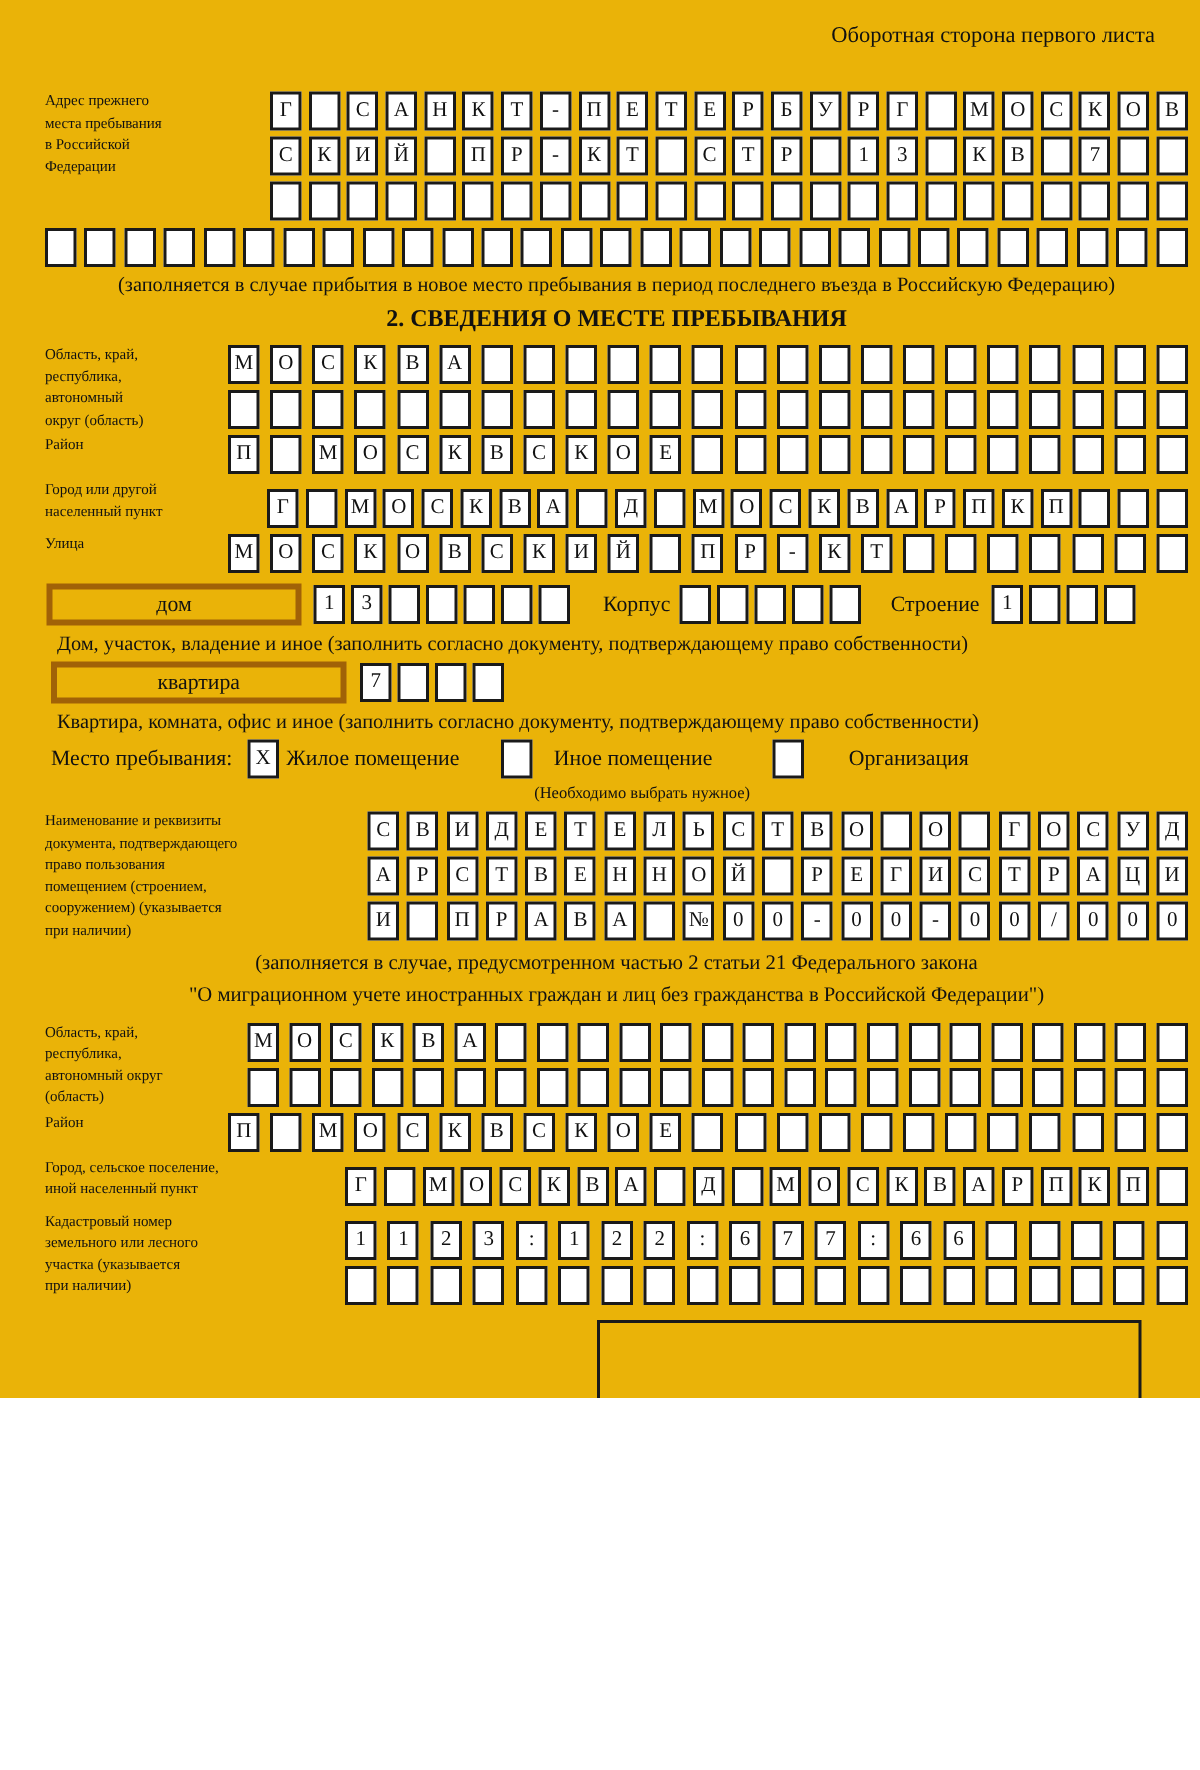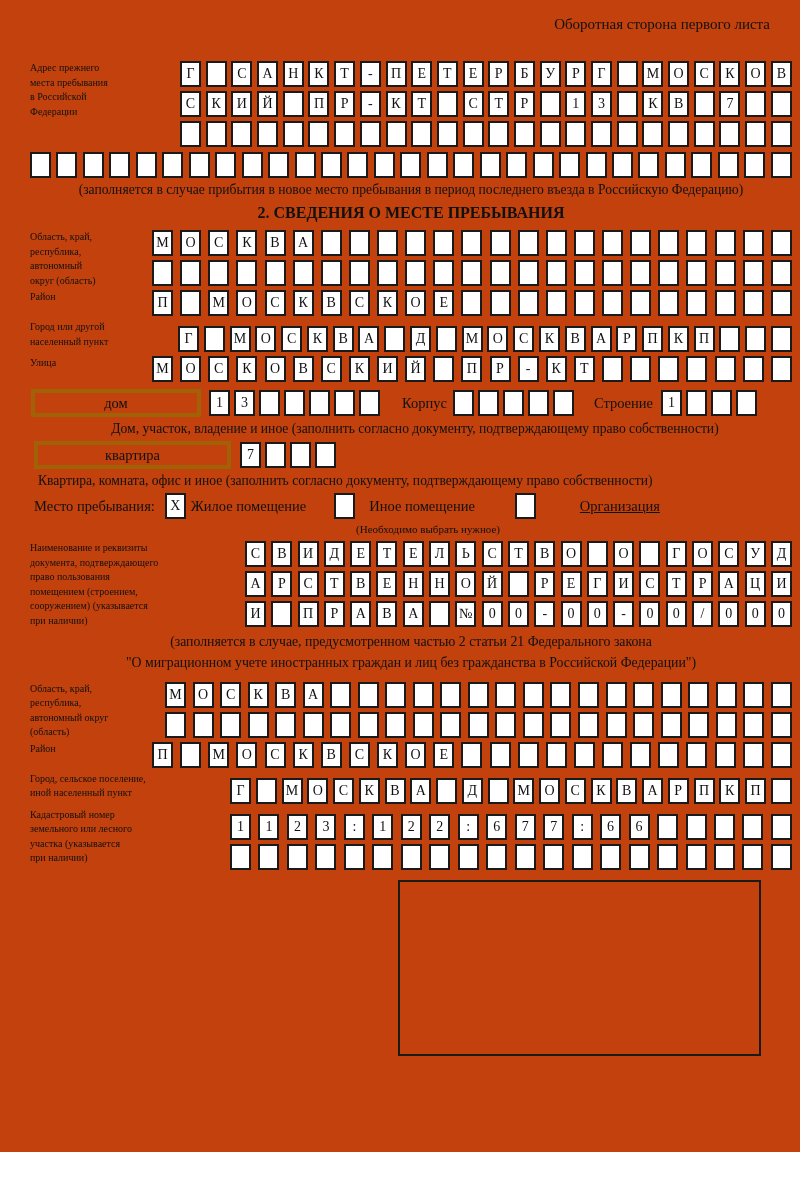--- a/index.html
+++ b/index.html
@@ -1,18 +1,18 @@
 <!DOCTYPE html>
 <html><head>
 <meta charset="utf-8">
 <style>
   html,body{margin:0;padding:0;background:#ffffff;color:#111;
     font-family:"Liberation Serif","DejaVu Serif",serif;}
-  .page{position:relative;width:800px;height:1152px;overflow:hidden;
-    padding:16px 8px 0 30px;box-sizing:border-box;background:#c2410c;}
+  .page{position:relative;width:800px;height:932px;overflow:hidden;
+    padding:16px 8px 0 30px;box-sizing:border-box;background:#eab308;}
   .hdr-note{text-align:right;font-size:15px;padding-right:22px;margin-bottom:28px;}
   .field{display:flex;align-items:flex-start;}
   .lbl{font-size:10px;line-height:1.45;white-space:pre-line;flex:none;}
   .rows{flex:1;display:flex;flex-direction:column;}
   .boxrow{display:flex;justify-content:space-between;margin-bottom:4px;}
   .cell{width:21px;height:26px;box-sizing:border-box;border:2px solid #1a1a1a;
     display:flex;align-items:center;justify-content:center;
     font-size:14px;line-height:1;flex:none;background:#fff;}
   .w150{width:150px}.w122{width:122px}.w148{width:148px}.w215{width:215px}
   .w135{width:135px}.w200{width:200px}
@@ -332,21 +332,21 @@
         <span class="cell"></span>
       </div>
     <div class="ilabel" style="margin-left:20px;">Строение</div>
     <div class="digits" style="margin-left:8px;">
         <span class="cell">1</span>
         <span class="cell"></span>
         <span class="cell"></span>
         <span class="cell"></span>
       </div>
   </div>
-  <div class="caption" style="text-align:center;margin-left:8px;">Дом, участок, владение и иное (заполнить согласно документу, подтверждающему право собственности)</div>
+  <div class="caption" style="text-align:left;margin-left:8px;">Дом, участок, владение и иное (заполнить согласно документу, подтверждающему право собственности)</div>
 
   <div class="inline-row">
     <div class="named-box" style="width:197px;margin-left:4px;">квартира</div>
     <div class="digits" style="margin-left:9px;">
         <span class="cell">7</span>
         <span class="cell"></span>
         <span class="cell"></span>
         <span class="cell"></span>
       </div>
   </div>
@@ -358,21 +358,21 @@
         <span class="cell">Х</span>
       </div>
     <div class="ilabel" style="margin-left:5px;">Жилое помещение</div>
     <div class="digits" style="margin-left:28px;">
         <span class="cell"></span>
       </div>
     <div class="ilabel" style="margin-left:14px;">Иное помещение</div>
     <div class="digits" style="margin-left:40px;">
         <span class="cell"></span>
       </div>
-    <div class="ilabel" style="margin-left:44px;text-decoration:underline;">Организация</div>
+    <div class="ilabel" style="margin-left:30px;">Организация</div>
   </div>
   <div class="mesto-note">(Необходимо выбрать нужное)</div>
 
   <div class="field">
     <div class="lbl w215">Наименование и реквизиты
 документа, подтверждающего
 право пользования
 помещением (строением,
 сооружением) (указывается
 при наличии)</div>

